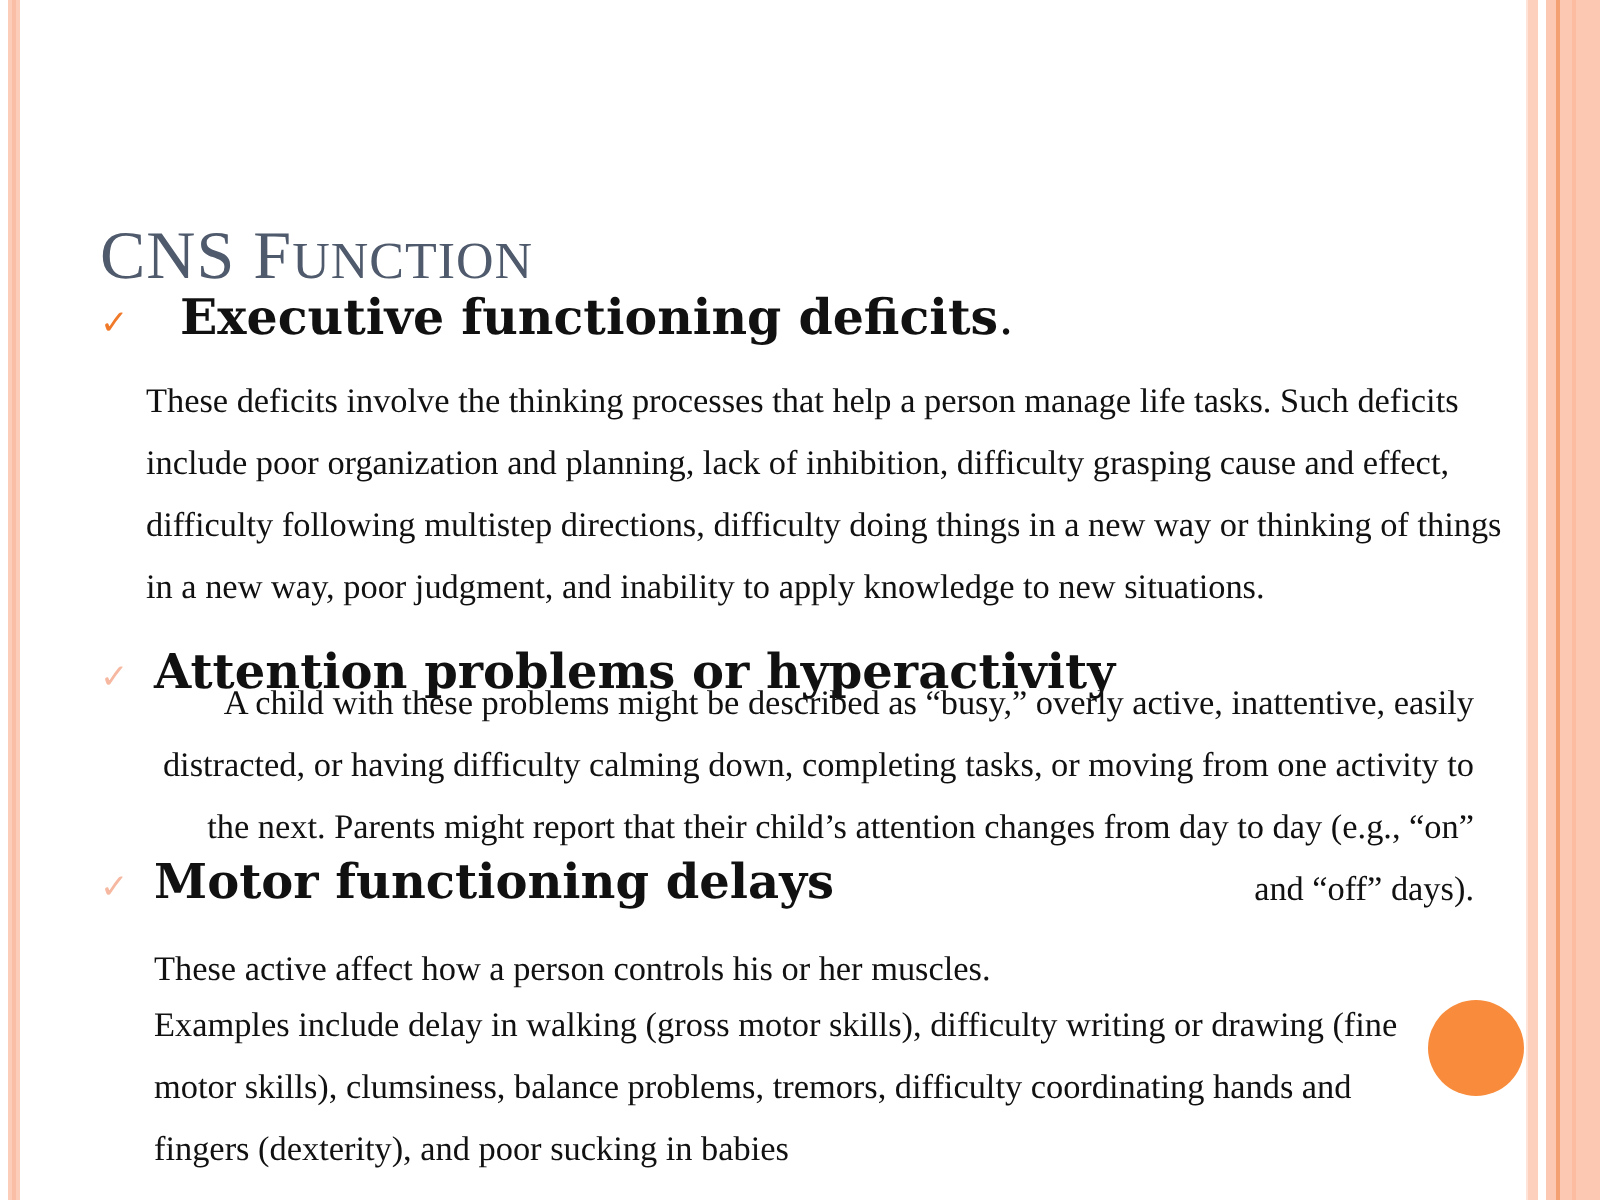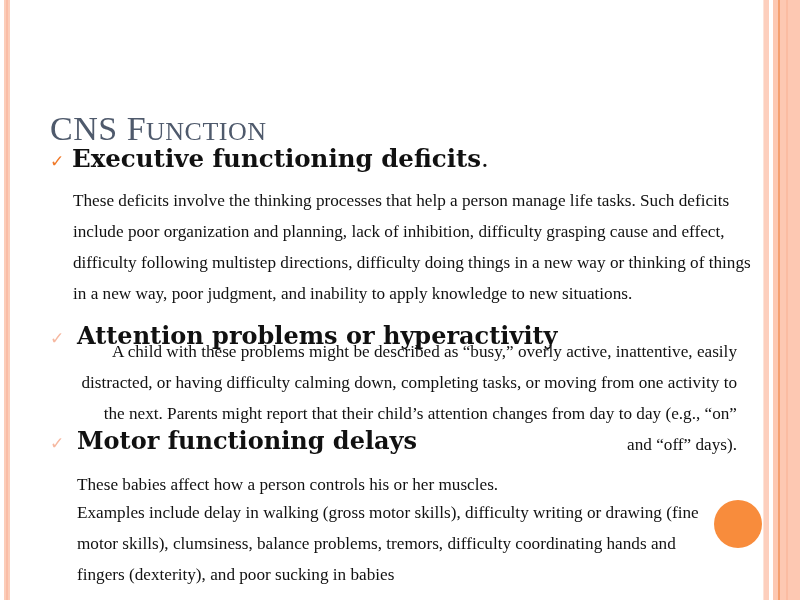--- a/index.html
+++ b/index.html
@@ -31,30 +31,30 @@
 <div class="right-stripe rs1b"></div>
 <div class="right-stripe rs1"></div>
 <div class="right-stripe rs2"></div>
 <div class="right-stripe rs3"></div>
 <div class="right-stripe rs4"></div>
 
 <div class="title"><span>CNS</span> <span>F</span><span class="sc">UNCTION</span></div>
 
 <div class="bullet" style="top:144px;">
   <span class="check strong">✓</span>
-  <span class="heading" style="font-size:24.5px;"><span>Executive functioning deficits</span><span style="font-weight:normal;">.</span></span>
+  <span class="heading" style="font-size:24.5px;margin-left:18px;"><span>Executive functioning deficits</span><span style="font-weight:normal;">.</span></span>
 </div>
 <div class="body-text" style="left:73px; top:185px; width:690px;">These deficits involve the thinking processes that help a person manage life tasks. Such deficits include poor organization and planning, lack of inhibition, difficulty grasping cause and effect, difficulty following multistep directions, difficulty doing things in a new way or thinking of things in a new way, poor judgment, and inability to apply knowledge to new situations.</div>
 
 <div class="bullet" style="top:298px;">
   <span class="check light">✓</span>
   <span class="heading" style="margin-left:5px;margin-top:23px;">Attention problems or hyperactivity</span>
 </div>
 <div class="body-text" style="left:77px; top:336px; width:660px;text-align:right;">A child with these problems might be described as “busy,” overly active, inattentive, easily distracted, or having difficulty calming down, completing tasks, or moving from one activity to the next. Parents might report that their child’s attention changes from day to day (e.g., “on” and “off” days).</div>
 
 <div class="bullet" style="top:426px;">
   <span class="check light">✓</span>
   <span class="heading" style="margin-left:5px;text-align:right;">Motor functioning delays</span>
 </div>
-<div class="body-text" style="left:77px; top:469px; width:660px;">These babies affect how a person controls his or her muscles.</div>
+<div class="body-text" style="left:77px; top:469px; width:660px;">These active affect how a person controls his or her muscles.</div>
 <div class="body-text" style="left:77px; top:497px; width:640px;">Examples include delay in walking (gross motor skills), difficulty writing or drawing (fine motor skills), clumsiness, balance problems, tremors, difficulty coordinating hands and fingers (dexterity), and poor sucking in babies</div>
 
 <div class="circle"></div>
 
 </body></html>

